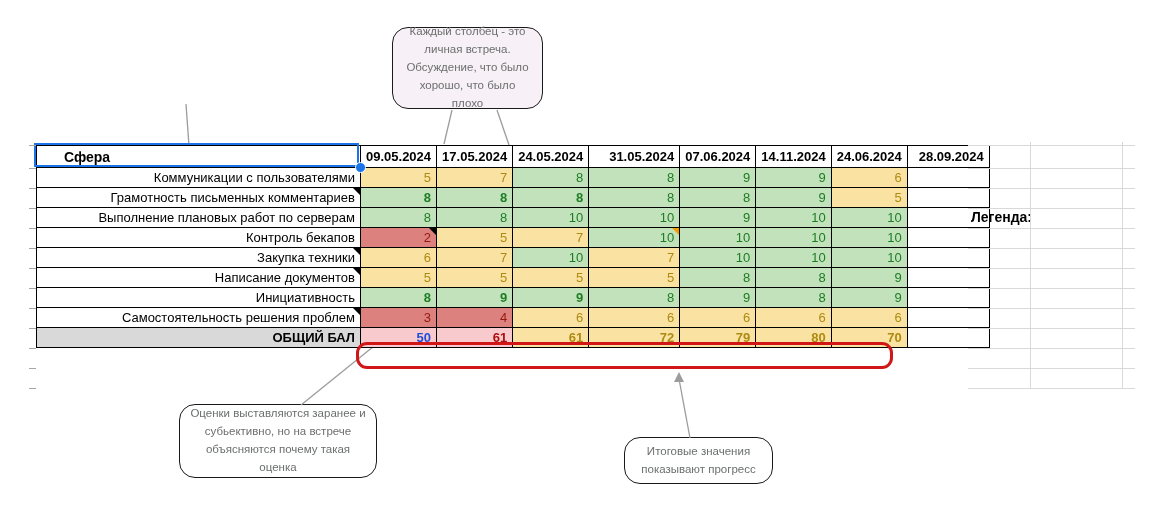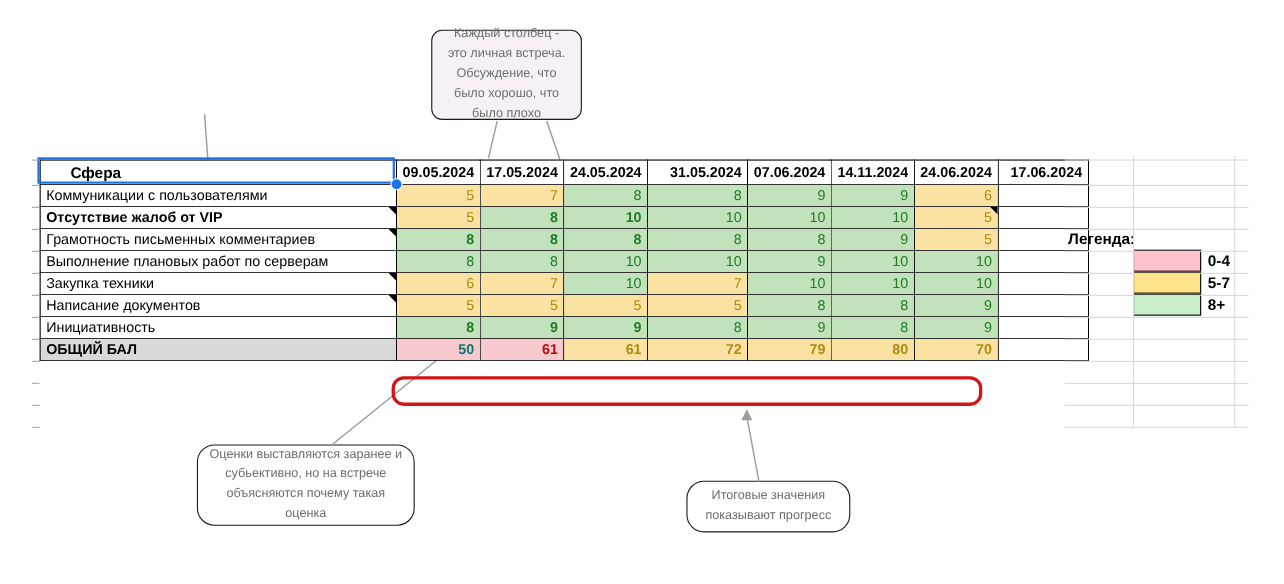--- a/index.html
+++ b/index.html
@@ -13,21 +13,21 @@
 
   
   #connectors{position:absolute;left:0;top:0;pointer-events:none;}
 
   
   #score-table{position:absolute;left:36px;top:145px;border-collapse:collapse;table-layout:fixed;}
   #score-table th,#score-table td{border:1px solid #000;padding:0 5px;box-sizing:border-box;
     font-size:13px;height:20px;overflow:hidden;white-space:nowrap;position:relative;background:#fff;}
   #score-table thead th{height:22px;font-weight:bold;text-align:right;}
   #score-table thead th.lbl{text-align:left;font-size:14px;padding-left:27px;}
-  #score-table td.lbl{text-align:left;}
+  #score-table td.lbl{text-align:right;}
   #score-table td.val{text-align:right;}
   .corner-marker{position:absolute;top:0;right:0;width:0;height:0;
     border-top:7px solid #000;border-left:7px solid transparent;}
   .corner-marker.orange{border-top-color:#F0A000;}
 
   
   #sel-rect{position:absolute;left:34px;top:143px;width:325px;height:24px;border:2px solid #1a73e8;box-sizing:border-box;pointer-events:none;}
   #sel-handle{position:absolute;left:355px;top:162px;width:9px;height:9px;border-radius:50%;background:#1a73e8;border:1.5px solid #fff;box-sizing:content-box;pointer-events:none;}
 
   
@@ -43,21 +43,21 @@
 
   
   .gridline{position:absolute;background:#d9d9d9;pointer-events:none;}
   .stub{position:absolute;background:#a6a6a6;pointer-events:none;}
 </style>
 </head>
 <body>
 
 <div id="stage">
 
-  <div class="callout" style="left:392px;top:27px;width:137px;height:82px;background:#F8F0F7;border-radius:10px;">
+  <div class="callout" style="left:392px;top:27px;width:151px;height:82px;background:#F8F0F7;">
     <span>Каждый столбец - это личная встреча. Обсуждение, что было хорошо, что было плохо</span>
   </div>
   <div class="callout" style="left:179px;top:404px;width:198px;height:74px;background:#FFFFFF;">
     <span>Оценки выставляются заранее и субьективно, но на встрече объясняются почему такая оценка</span>
   </div>
   <div class="callout" style="left:624px;top:437px;width:149px;height:47px;background:#FFFFFF;">
     <span>Итоговые значения показывают прогресс</span>
   </div>
 
   <svg id="connectors" width="1167" height="531">
@@ -84,64 +84,64 @@
     <thead>
         <tr>
           <th class="lbl">Сфера</th>
           <th>09.05.2024</th>
           <th>17.05.2024</th>
           <th>24.05.2024</th>
           <th>31.05.2024</th>
           <th>07.06.2024</th>
           <th>14.11.2024</th>
           <th>24.06.2024</th>
-          <th>17.06.2024</th>
+          <th>28.09.2024</th>
         </tr>
       </thead>
     <tbody>
         <tr>
           <td class="lbl">Коммуникации с пользователями</td>
           <td class="val" style="background: rgb(250, 227, 162); color: rgb(174, 138, 18);">5</td>
           <td class="val" style="background: rgb(250, 227, 162); color: rgb(174, 138, 18);">7</td>
           <td class="val" style="background: rgb(194, 226, 188); color: rgb(29, 124, 36);">8</td>
           <td class="val" style="background: rgb(194, 226, 188); color: rgb(29, 124, 36);">8</td>
           <td class="val" style="background: rgb(194, 226, 188); color: rgb(29, 124, 36);">9</td>
           <td class="val" style="background: rgb(194, 226, 188); color: rgb(29, 124, 36);">9</td>
           <td class="val" style="background: rgb(250, 227, 162); color: rgb(174, 138, 18);">6</td>
           <td class="val"></td>
         </tr>
         <tr>
-          <td class="lbl" style="font-weight: bold;">Отсутствие жалоб от VIP<span class="corner-marker"></span></td>
-          <td class="val" style="background: rgb(250, 227, 162); color: rgb(174, 138, 18);">5</td>
-          <td class="val" style="background: rgb(194, 226, 188); color: rgb(29, 124, 36); font-weight: bold;">8</td>
-          <td class="val" style="background: rgb(194, 226, 188); color: rgb(29, 124, 36); font-weight: bold;">10</td>
-          <td class="val" style="background: rgb(194, 226, 188); color: rgb(29, 124, 36);">10</td>
-          <td class="val" style="background: rgb(194, 226, 188); color: rgb(29, 124, 36);">10</td>
-          <td class="val" style="background: rgb(194, 226, 188); color: rgb(29, 124, 36);">10</td>
-          <td class="val" style="background: rgb(250, 227, 162); color: rgb(174, 138, 18);">5<span class="corner-marker"></span></td>
-          <td class="val"></td>
-        </tr>
-        <tr>
           <td class="lbl">Грамотность письменных комментариев<span class="corner-marker"></span></td>
           <td class="val" style="background: rgb(194, 226, 188); color: rgb(29, 124, 36); font-weight: bold;">8</td>
           <td class="val" style="background: rgb(194, 226, 188); color: rgb(29, 124, 36); font-weight: bold;">8</td>
           <td class="val" style="background: rgb(194, 226, 188); color: rgb(29, 124, 36); font-weight: bold;">8</td>
           <td class="val" style="background: rgb(194, 226, 188); color: rgb(29, 124, 36);">8</td>
           <td class="val" style="background: rgb(194, 226, 188); color: rgb(29, 124, 36);">8</td>
           <td class="val" style="background: rgb(194, 226, 188); color: rgb(29, 124, 36);">9</td>
           <td class="val" style="background: rgb(250, 227, 162); color: rgb(174, 138, 18);">5</td>
           <td class="val"></td>
         </tr>
         <tr>
           <td class="lbl">Выполнение плановых работ по серверам</td>
           <td class="val" style="background: rgb(194, 226, 188); color: rgb(29, 124, 36);">8</td>
           <td class="val" style="background: rgb(194, 226, 188); color: rgb(29, 124, 36);">8</td>
           <td class="val" style="background: rgb(194, 226, 188); color: rgb(29, 124, 36);">10</td>
           <td class="val" style="background: rgb(194, 226, 188); color: rgb(29, 124, 36);">10</td>
           <td class="val" style="background: rgb(194, 226, 188); color: rgb(29, 124, 36);">9</td>
+          <td class="val" style="background: rgb(194, 226, 188); color: rgb(29, 124, 36);">10</td>
+          <td class="val" style="background: rgb(194, 226, 188); color: rgb(29, 124, 36);">10</td>
+          <td class="val"></td>
+        </tr>
+        <tr>
+          <td class="lbl">Контроль бекапов</td>
+          <td class="val" style="background: rgb(220, 129, 125); color: rgb(150, 23, 14);">2<span class="corner-marker"></span></td>
+          <td class="val" style="background: rgb(250, 227, 162); color: rgb(174, 138, 18);">5</td>
+          <td class="val" style="background: rgb(250, 227, 162); color: rgb(174, 138, 18);">7</td>
+          <td class="val" style="background: rgb(194, 226, 188); color: rgb(29, 124, 36);">10<span class="corner-marker orange"></span></td>
+          <td class="val" style="background: rgb(194, 226, 188); color: rgb(29, 124, 36);">10</td>
           <td class="val" style="background: rgb(194, 226, 188); color: rgb(29, 124, 36);">10</td>
           <td class="val" style="background: rgb(194, 226, 188); color: rgb(29, 124, 36);">10</td>
           <td class="val"></td>
         </tr>
         <tr>
           <td class="lbl">Закупка техники<span class="corner-marker"></span></td>
           <td class="val" style="background: rgb(250, 227, 162); color: rgb(174, 138, 18);">6</td>
           <td class="val" style="background: rgb(250, 227, 162); color: rgb(174, 138, 18);">7</td>
           <td class="val" style="background: rgb(194, 226, 188); color: rgb(29, 124, 36);">10</td>
           <td class="val" style="background: rgb(250, 227, 162); color: rgb(174, 138, 18);">7</td>
@@ -166,53 +166,50 @@
           <td class="val" style="background: rgb(194, 226, 188); color: rgb(29, 124, 36); font-weight: bold;">8</td>
           <td class="val" style="background: rgb(194, 226, 188); color: rgb(29, 124, 36); font-weight: bold;">9</td>
           <td class="val" style="background: rgb(194, 226, 188); color: rgb(29, 124, 36); font-weight: bold;">9</td>
           <td class="val" style="background: rgb(194, 226, 188); color: rgb(29, 124, 36);">8</td>
           <td class="val" style="background: rgb(194, 226, 188); color: rgb(29, 124, 36);">9</td>
           <td class="val" style="background: rgb(194, 226, 188); color: rgb(29, 124, 36);">8</td>
           <td class="val" style="background: rgb(194, 226, 188); color: rgb(29, 124, 36);">9</td>
           <td class="val"></td>
         </tr>
         <tr>
+          <td class="lbl">Самостоятельность решения проблем<span class="corner-marker"></span></td>
+          <td class="val" style="background: rgb(220, 129, 125); color: rgb(150, 23, 14);">3</td>
+          <td class="val" style="background: rgb(220, 129, 125); color: rgb(150, 23, 14);">4</td>
+          <td class="val" style="background: rgb(250, 227, 162); color: rgb(174, 138, 18);">6</td>
+          <td class="val" style="background: rgb(250, 227, 162); color: rgb(174, 138, 18);">6</td>
+          <td class="val" style="background: rgb(250, 227, 162); color: rgb(174, 138, 18);">6</td>
+          <td class="val" style="background: rgb(250, 227, 162); color: rgb(174, 138, 18);">6</td>
+          <td class="val" style="background: rgb(250, 227, 162); color: rgb(174, 138, 18);">6</td>
+          <td class="val"></td>
+        </tr>
+        <tr>
           <td class="lbl" style="font-weight: bold; background: rgb(217, 217, 217);">ОБЩИЙ БАЛ</td>
-          <td class="val" style="background: rgb(248, 201, 205); color: #0f766e; font-weight: bold;">50</td>
+          <td class="val" style="background: rgb(248, 201, 205); color: #1d4ed8; font-weight: bold;">50</td>
           <td class="val" style="background: rgb(248, 201, 205); color: rgb(173, 15, 15); font-weight: bold;">61</td>
           <td class="val" style="background: rgb(250, 227, 162); color: rgb(174, 138, 18); font-weight: bold;">61</td>
           <td class="val" style="background: rgb(250, 227, 162); color: rgb(174, 138, 18); font-weight: bold;">72</td>
           <td class="val" style="background: rgb(250, 227, 162); color: rgb(174, 138, 18); font-weight: bold;">79</td>
           <td class="val" style="background: rgb(250, 227, 162); color: rgb(174, 138, 18); font-weight: bold;">80</td>
           <td class="val" style="background: rgb(250, 227, 162); color: rgb(174, 138, 18); font-weight: bold;">70</td>
           <td class="val"></td>
         </tr>
       </tbody>
   </table>
 
   <div id="sel-rect"></div>
   <div id="sel-handle"></div>
 
   <div id="total-outline"></div>
 
   <div id="legend-title">Легенда:</div>
-  <div id="legend-items">
-      <div class="legend-item">
-        <span class="legend-swatch" style="background: rgb(255, 195, 205);"></span>
-        <span class="legend-label">0-4</span>
-      </div>
-      <div class="legend-item">
-        <span class="legend-swatch" style="background: rgb(255, 226, 137);"></span>
-        <span class="legend-label">5-7</span>
-      </div>
-      <div class="legend-item">
-        <span class="legend-swatch" style="background: rgb(201, 239, 201);"></span>
-        <span class="legend-label">8+</span>
-      </div>
-    </div>
 
   <div id="faint-grid">
       <div class="gridline" style="left: 1030px; top: 142px; width: 1px; height: 246px;"></div>
       <div class="gridline" style="left: 1122px; top: 142px; width: 1px; height: 246px;"></div>
       <div class="gridline" style="left: 968px; top: 145px; width: 167px; height: 1px;"></div>
       <div class="stub" style="left: 29px; top: 145px; width: 7px; height: 1px;"></div>
       <div class="gridline" style="left: 968px; top: 168px; width: 167px; height: 1px;"></div>
       <div class="stub" style="left: 29px; top: 168px; width: 7px; height: 1px;"></div>
       <div class="gridline" style="left: 968px; top: 188px; width: 167px; height: 1px;"></div>
       <div class="stub" style="left: 29px; top: 188px; width: 7px; height: 1px;"></div>

